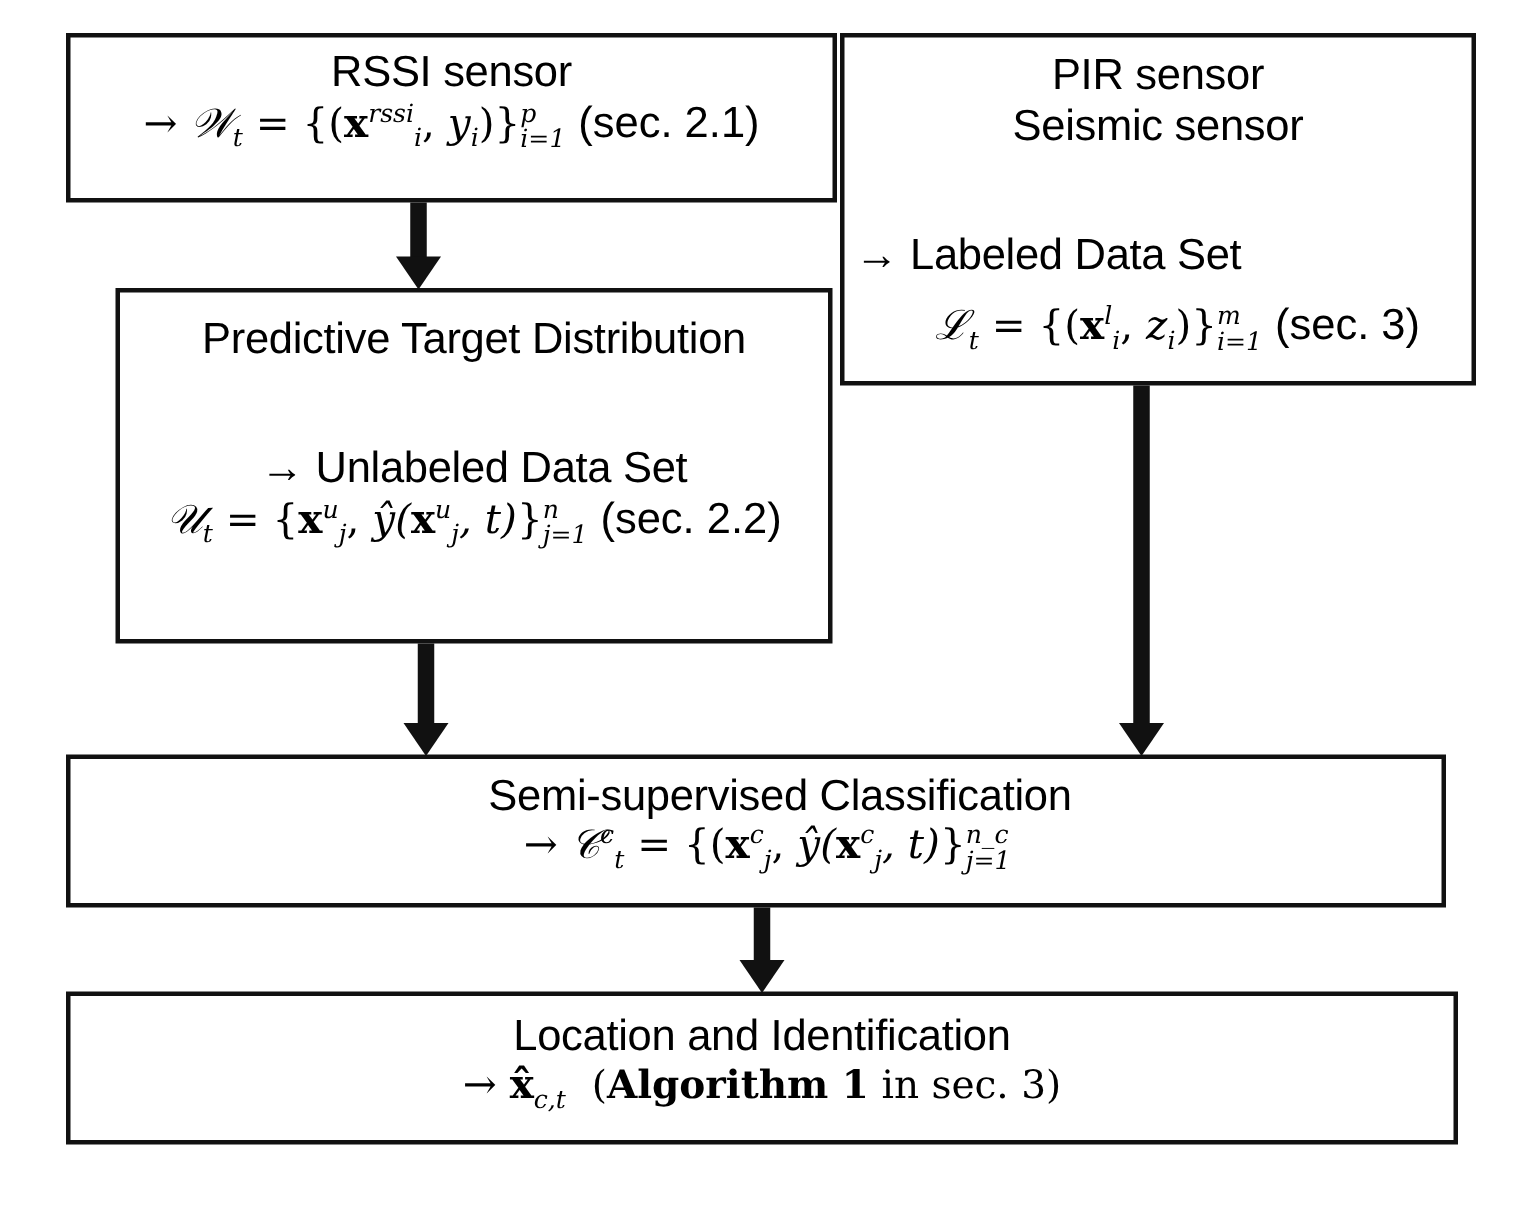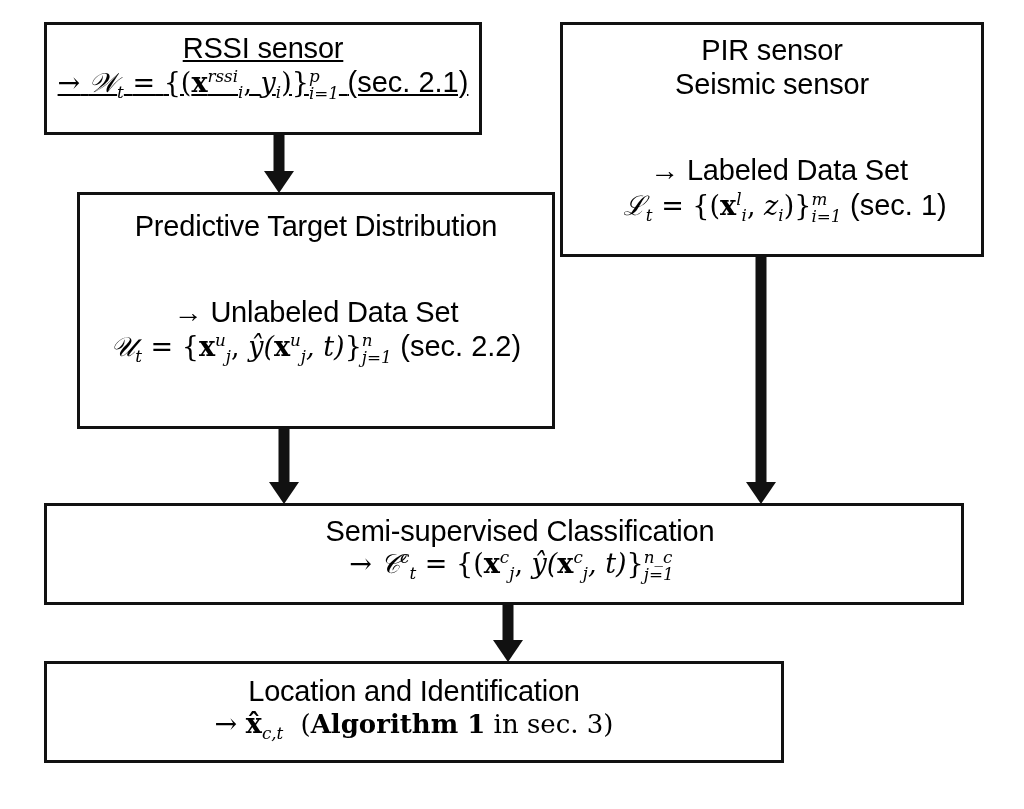--- a/index.html
+++ b/index.html
@@ -70,25 +70,25 @@
   .stack {
     display: inline-block;
     vertical-align: -0.42em;
     font-size: 0.62em;
     line-height: 1.02;
     text-align: left;
   }
   .stack span { display: block; }
 
   
-  #node-rssi      { left: 44px;  top: 22px;  width: 438px; height: 113px; padding-top: 6px; text-decoration: underline; }
+  #node-rssi      { left: 44px;  top: 22px;  width: 514px; height: 113px; padding-top: 6px; }
   #node-pir       { left: 560px; top: 22px;  width: 424px; height: 235px; padding-top: 8px; }
   #node-gp        { left: 44px;  top: 192px; width: 478px; height: 237px; padding-top: 14px; margin-left: 33px; }
   #node-ssc       { left: 44px;  top: 503px; width: 920px; height: 102px; padding-top: 8px; padding-left: 32px; }
-  #node-loc       { left: 44px;  top: 661px; width: 740px; height: 102px; padding-top: 10px; }
+  #node-loc       { left: 44px;  top: 661px; width: 928px; height: 102px; padding-top: 10px; }
   .gap-lg { height: 52px; }
 
   
   .arrow { position: absolute; }
   .arrow .shaft {
     position: absolute;
     left: 50%;
     top: 0;
     transform: translateX(-50%);
     width: 11px;
@@ -123,29 +123,29 @@
       <span class="up">=</span>
       <span class="up">{(</span><span class="bf">x</span><sup>rssi</sup><sub>i</sub><span class="up">, </span><span>y</span><sub>i</sub><span class="up">)}</span><span class="stack"><span>p</span><span>i=1</span></span>
       <span class="sec">(sec. 2.1)</span>
     </div>
   </div>
 
   <div class="node" id="node-pir">
     <div class="line title">PIR sensor</div>
     <div class="line title">Seismic sensor</div>
     <div class="gap-lg"></div>
-    <div class="line title" style="text-align:center; padding-left:14px;">
+    <div class="line title" style="text-align:left; padding-left:14px;">
       <span>→</span>
       <span>Labeled Data Set</span>
     </div>
-    <div class="line formula" style="padding-left:26px;">
+    <div class="line formula" style="padding-left:26px;margin-top:12px;">
       <span>ℒ</span><sub>t</sub>
       <span class="up">=</span>
       <span class="up">{(</span><span class="bf">x</span><sup>l</sup><sub>i</sub><span class="up">, </span><span>z</span><sub>i</sub><span class="up">)}</span><span class="stack"><span>m</span><span>i=1</span></span>
-      <span class="sec">(sec. 1)</span>
+      <span class="sec">(sec. 3)</span>
     </div>
   </div>
 
   <div class="node" id="node-gp">
     <div class="line title">Predictive Target Distribution</div>
     <div class="gap-lg"></div>
     <div class="line title">
       <span>→</span>
       <span>Unlabeled Data Set</span>
     </div>

